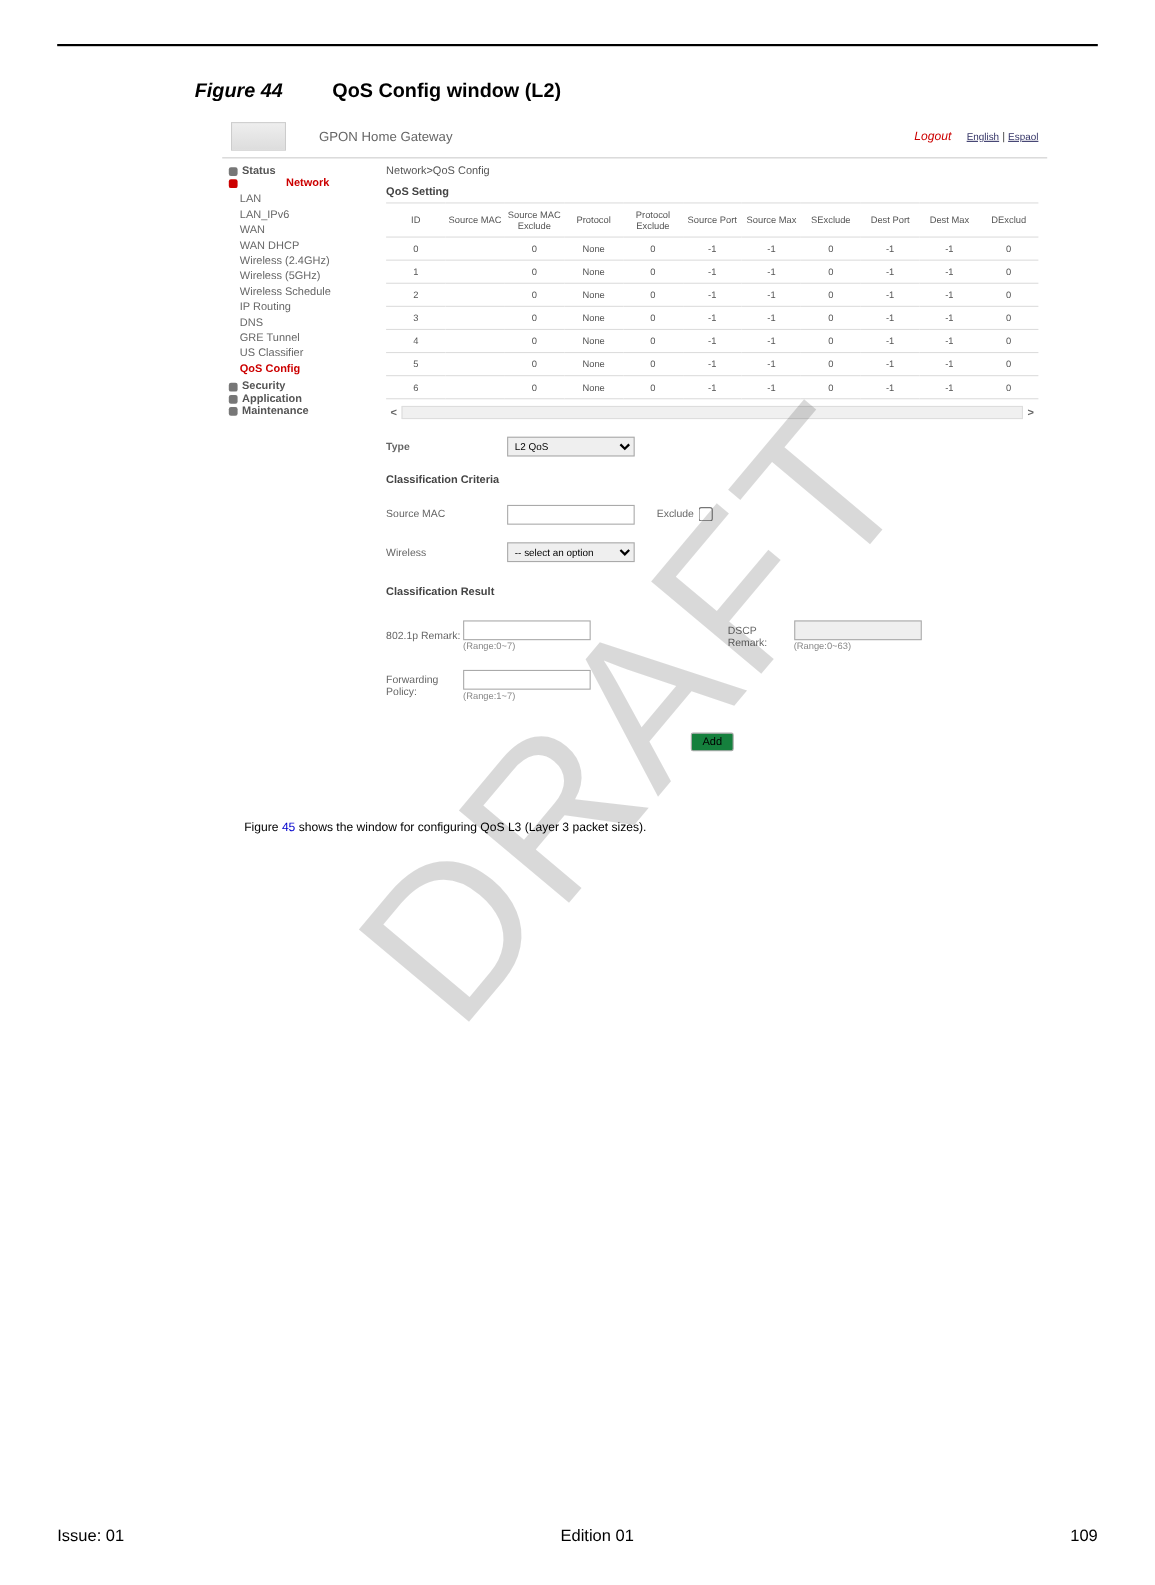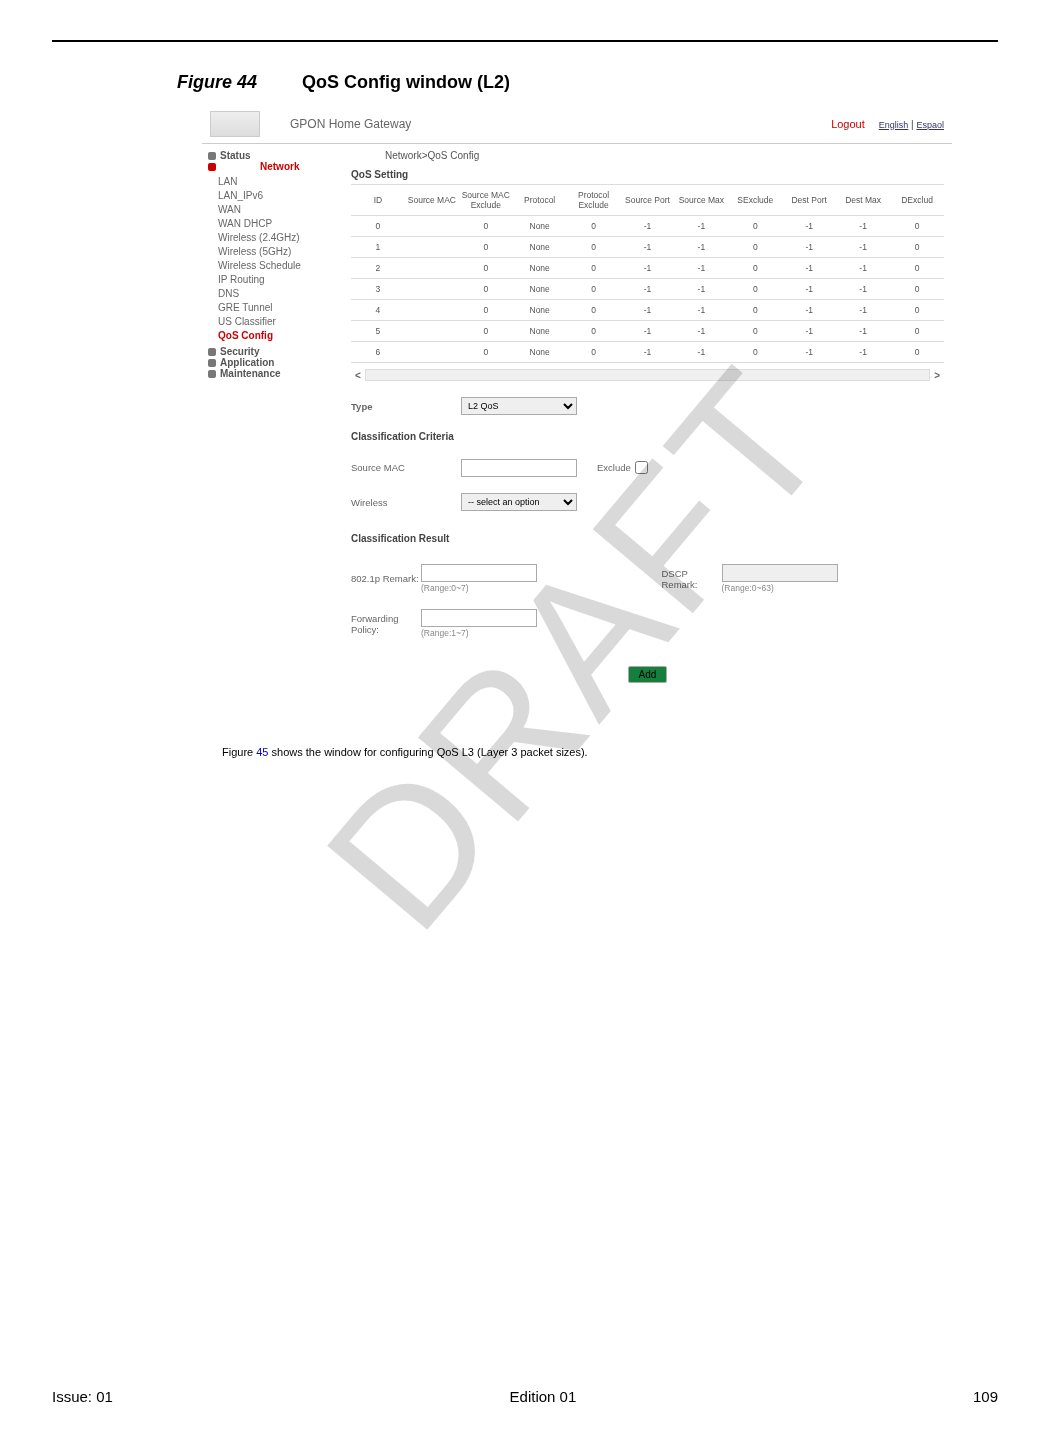--- a/index.html
+++ b/index.html
@@ -53,39 +53,39 @@
     background: linear-gradient(#eee,#ddd);
     border: 1px solid #ccc;
   }
   .ss-title {
     flex: 1;
     text-align: left;
     padding-left: 30px;
     font-size: 12px;
     color: #666;
   }
-  .ss-logout { color: #c00; margin-right: 14px; font-size: 11px; }
+  .ss-logout { color: #c00; margin-right: 14px; font-size: 11px; font-style: italic; }
   .ss-lang a { color: #336; text-decoration: underline; font-size: 9px; }
   .ss-body { display: flex; justify-content: space-between; }
   .ss-nav {
     width: 135px;
     flex-shrink: 0;
     padding: 6px 0 6px 6px;
     font-size: 10px;
     color: #555;
   }
   .ss-nav .top { font-weight: bold; display: flex; align-items: center; gap: 4px; }
   .ss-nav .top-red { color: #c00; gap: 44px; }
   .ss-nav ul { list-style: none; padding: 0 0 0 10px; margin: 2px 0 4px 0; }
   .ss-nav li { padding: 1.5px 0; color: #666; }
   .ss-nav li.active { color: #c00; font-weight: bold; }
   .gear { width: 8px; height: 8px; background: #777; border-radius: 2px; display: inline-block; }
   .gear-red { background: #c00; }
   .ss-main { flex: 1; padding: 6px 8px; min-width: 0; }
-  .breadcrumb { font-size: 10px; color: #555; margin-bottom: 8px; margin-left: 34px; }
+  .breadcrumb { font-size: 10px; color: #555; margin-bottom: 8px; }
   .sect-h { font-size: 10px; font-weight: bold; margin: 8px 0 4px 0; }
   table.qos {
     border-collapse: collapse;
     width: 100%;
     table-layout: fixed;
     font-size: 8.5px;
   }
   table.qos th, table.qos td {
     border-top: 1px solid #ddd;
     border-bottom: 1px solid #ddd;

